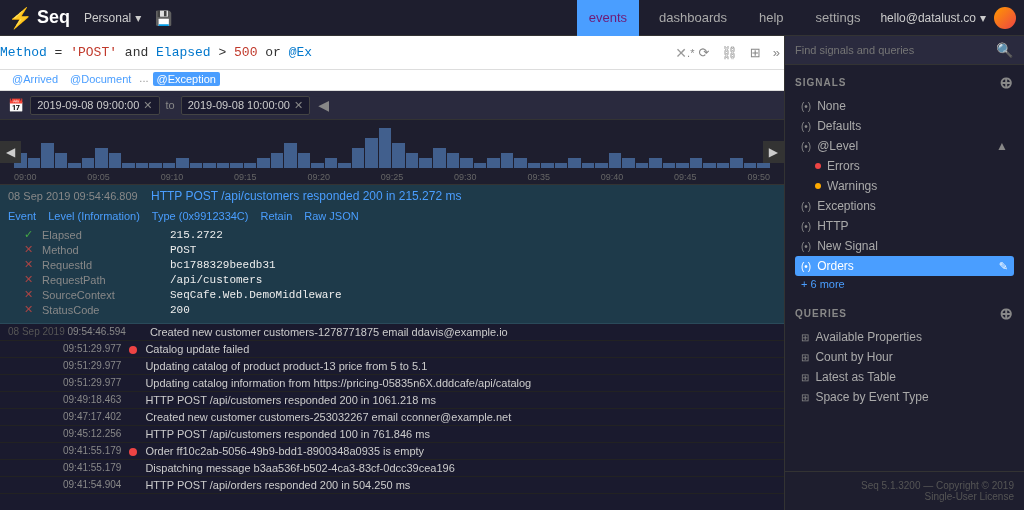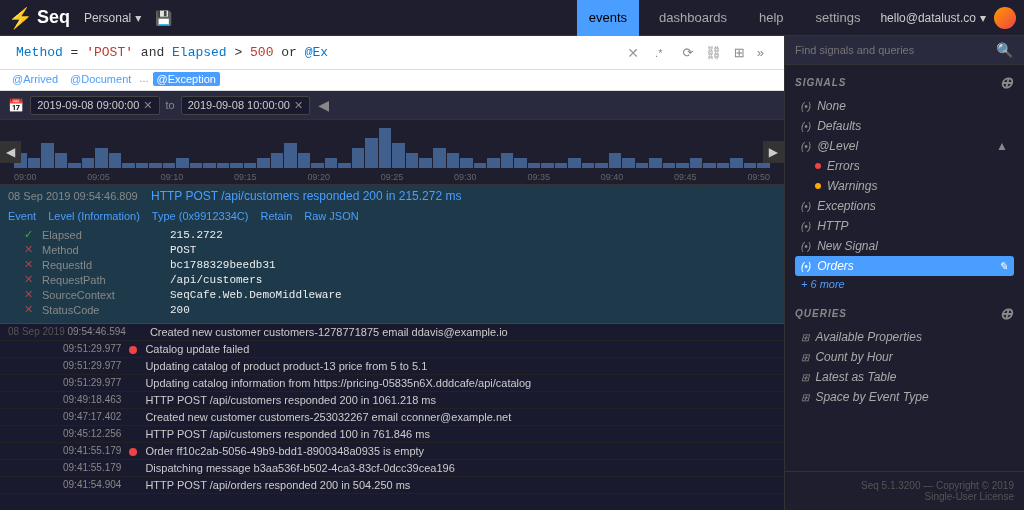--- a/index.html
+++ b/index.html
@@ -14,38 +14,38 @@
       padding: 0 8px;
       gap: 8px;
       border-bottom: 1px solid #333;
     }
     .logo-area { display: flex; align-items: center; gap: 4px; color: #fff; font-weight: bold; font-size: 18px; }
     .logo-icon { color: #f90; font-size: 20px; }
     .personal-btn { display: flex; align-items: center; gap: 4px; color: #ccc; font-size: 12px; cursor: pointer; padding: 2px 6px; border-radius: 3px; }
     .save-icon { color: #888; font-size: 14px; }
     .nav-spacer { flex: 1; }
     .nav-link { color: #aaa; padding: 8px 12px; cursor: pointer; font-size: 13px; height: 36px; display: flex; align-items: center; }
-    .nav-link.events-active { background: #4a9eff; color: #000000; }
+    .nav-link.events-active { background: #4a9eff; color: #701a75; }
     .avatar { width: 22px; height: 22px; border-radius: 50%; background: linear-gradient(135deg, #f90, #e44); margin-left: 4px; }
     .user-area { display: flex; align-items: center; gap: 4px; color: #ccc; font-size: 12px; cursor: pointer; }
     
     
     #main { display: flex; height: calc(510px - 36px); }
     
     
     #left-panel { flex: 1; display: flex; flex-direction: column; background: #1a1a2e; overflow: hidden; }
     
     
     #query-bar {
       display: flex;
       align-items: center;
       background: #fff;
       border-bottom: 1px solid #ddd;
-      padding: 4px 16px;
-      gap: 16px;
+      padding: 4px 0;
+      gap: 0;
       min-height: 34px;
     }
     .query-clear { color: #999; cursor: pointer; font-size: 14px; }
     .query-toolbar { display: flex; gap: 4px; }
     .query-btn { background: none; border: none; color: #888; cursor: pointer; font-size: 13px; padding: 2px 4px; }
     
     
     #tags-bar {
       background: #fff;
       padding: 2px 8px 4px;
@@ -167,21 +167,21 @@
       display: flex;
       align-items: center;
       background: #2a2a3e;
       border-bottom: 1px solid #333;
       padding: 6px 10px;
       gap: 6px;
     }
     .search-input { flex: 1; background: none; border: none; outline: none; color: #ccc; font-size: 11px; }
     .search-icon { color: #888; font-size: 14px; }
     
-    .sidebar-section { padding: 8px 10px 4px; font-style: italic; }
+    .sidebar-section { padding: 8px 10px 4px; }
     .sidebar-section-header { 
       font-size: 10px; 
       font-weight: bold; 
       color: #888; 
       letter-spacing: 1px; 
       display: flex; 
       justify-content: space-between;
       align-items: center;
       margin-bottom: 4px;
     }

